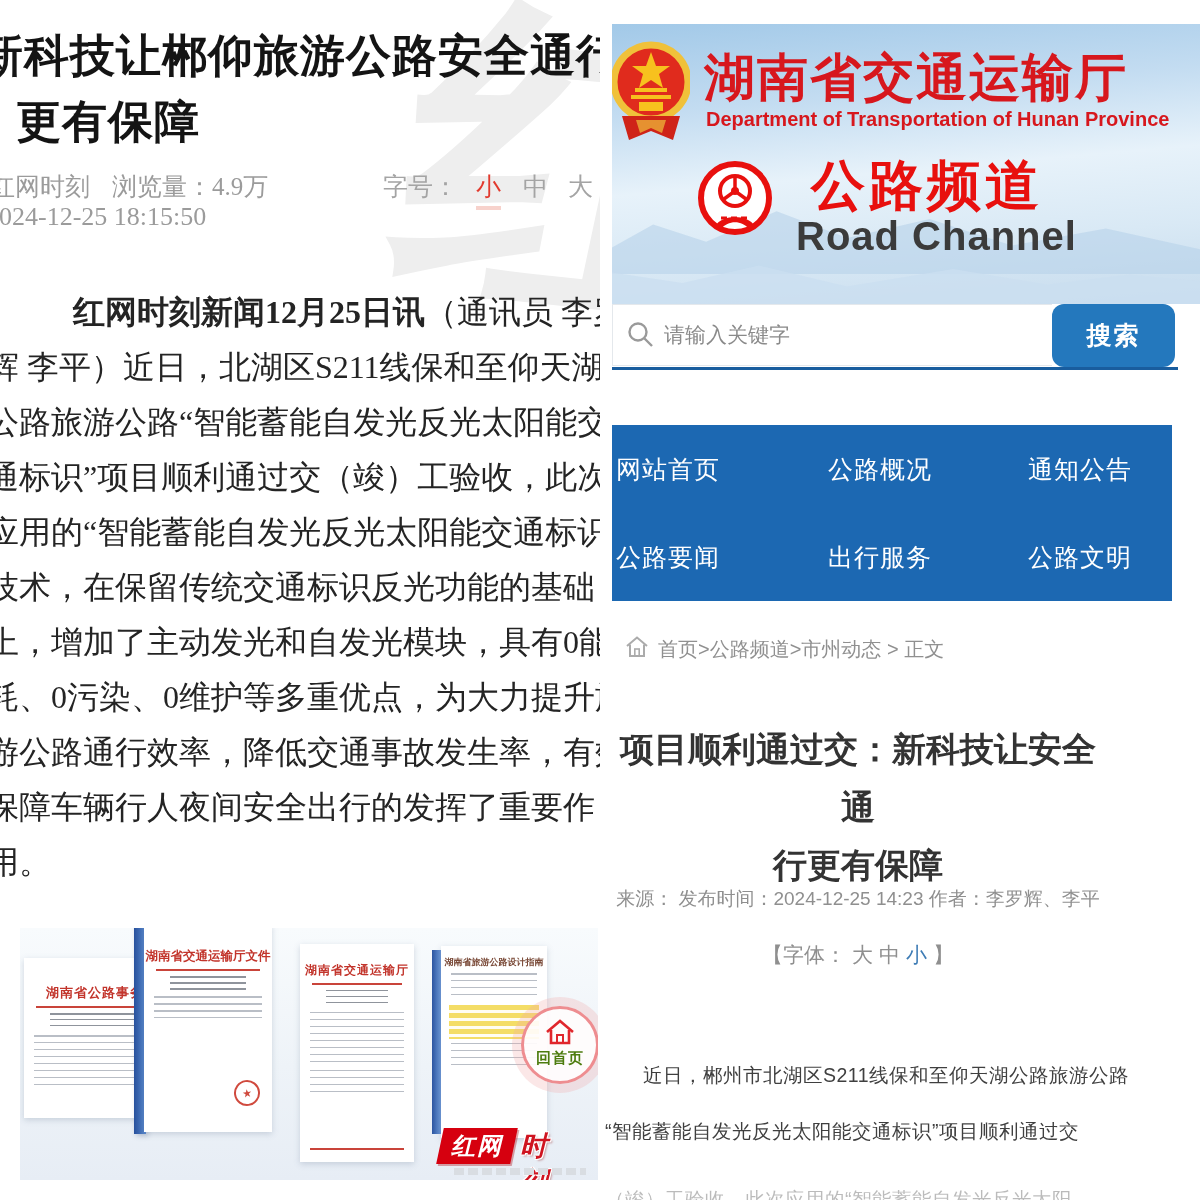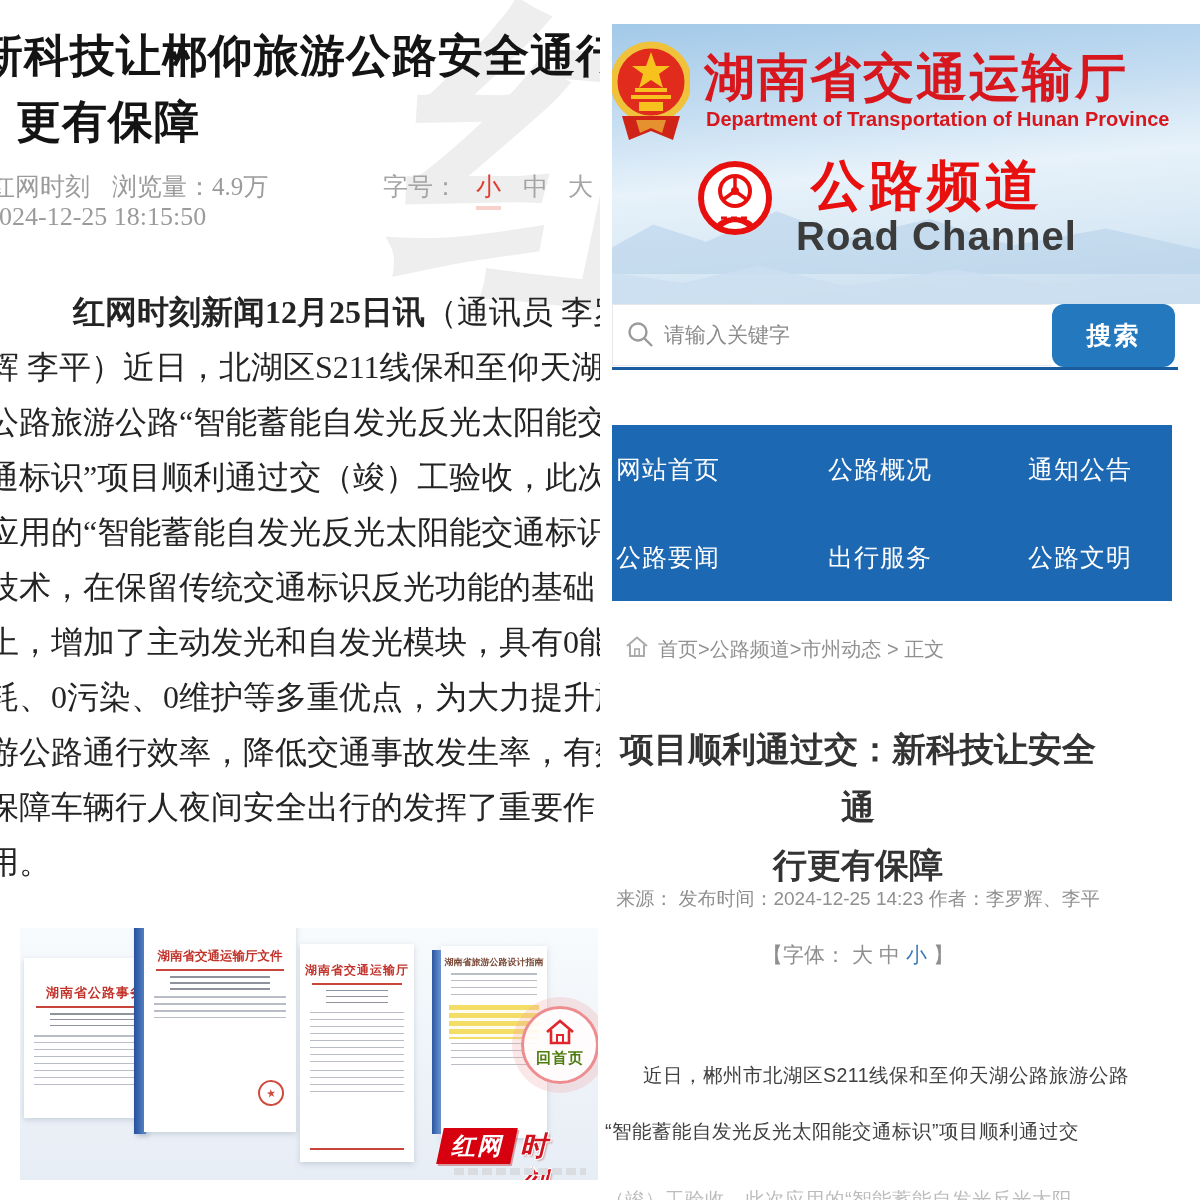--- a/index.html
+++ b/index.html
@@ -42,21 +42,21 @@
                  background:repeating-linear-gradient(180deg,#b9bec6 0 1.5px, transparent 1.5px 7px); }
   .doc .tlines.short { height:28px; margin-top:4px; }
   .doc .midlines { margin:5px 26px 0; height:16px;
                  background:repeating-linear-gradient(180deg,#8f949c 0 1.5px, transparent 1.5px 6px); }
   .doc-title { text-align:center; color:#c2342b; font-weight:700; }
   .redrule { height:2px; background:#c9443a; margin:4px 12px 0; }
   .doc1 { left:4px;  top:30px; width:198px; height:160px; }
   .doc1 .doc-title { font-size:13px; margin-top:26px; letter-spacing:1px; }
   .doc2-spine { position:absolute; left:114px; top:-6px; width:12px; height:212px;
                 background:linear-gradient(90deg,#27509c,#5a8ad0); box-shadow:2px 2px 5px rgba(80,100,140,.35); }
-  .doc2 { left:124px; top:-4px; width:152px; height:208px; }
+  .doc2 { left:124px; top:-4px; width:128px; height:208px; }
   .doc2 .doc-title { font-size:12.5px; margin-top:24px; }
   .seal { position:absolute; right:12px; bottom:26px; width:26px; height:26px; border:2px solid #d04a3e;
           border-radius:50%; color:#d04a3e; font-size:11px; line-height:23px; text-align:center; transform:rotate(-8deg); }
   .doc3 { left:280px; top:16px; width:114px; height:218px; }
   .doc3 .doc-title { font-size:12px; margin-top:18px; letter-spacing:1px; }
   .doc3 .bottomrule { position:absolute; left:10px; right:10px; bottom:12px; height:2px; background:#c9443a; }
   .doc4-spine { position:absolute; left:412px; top:22px; width:9px; height:184px;
                 background:linear-gradient(90deg,#2c55a0,#6b97d8); }
   .doc4 { left:421px; top:18px; width:106px; height:192px; }
   .doc4 .doc-title { font-size:9px; color:#7a4a38; margin-top:10px; }

